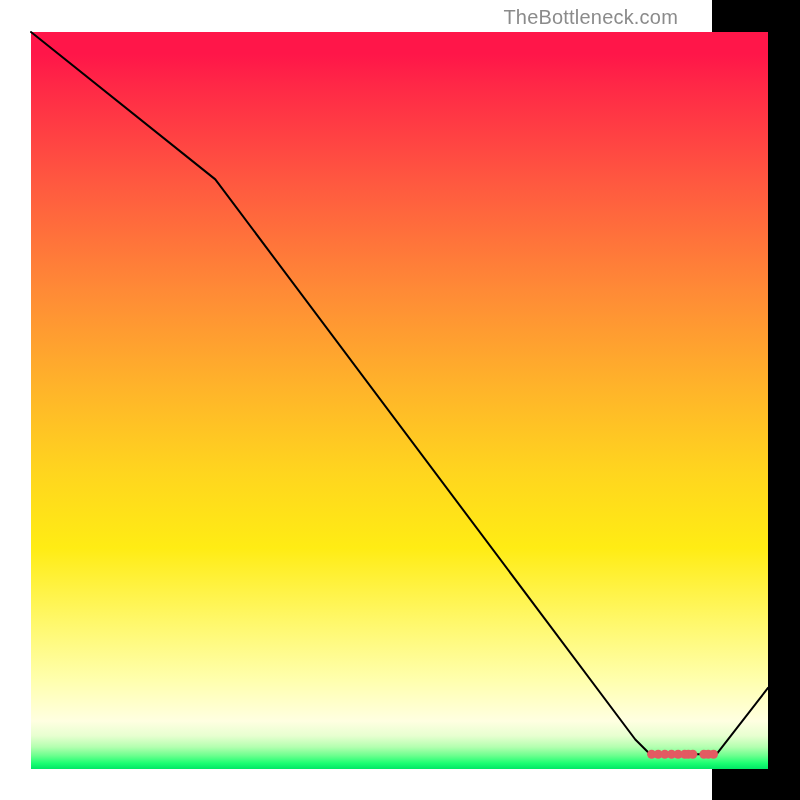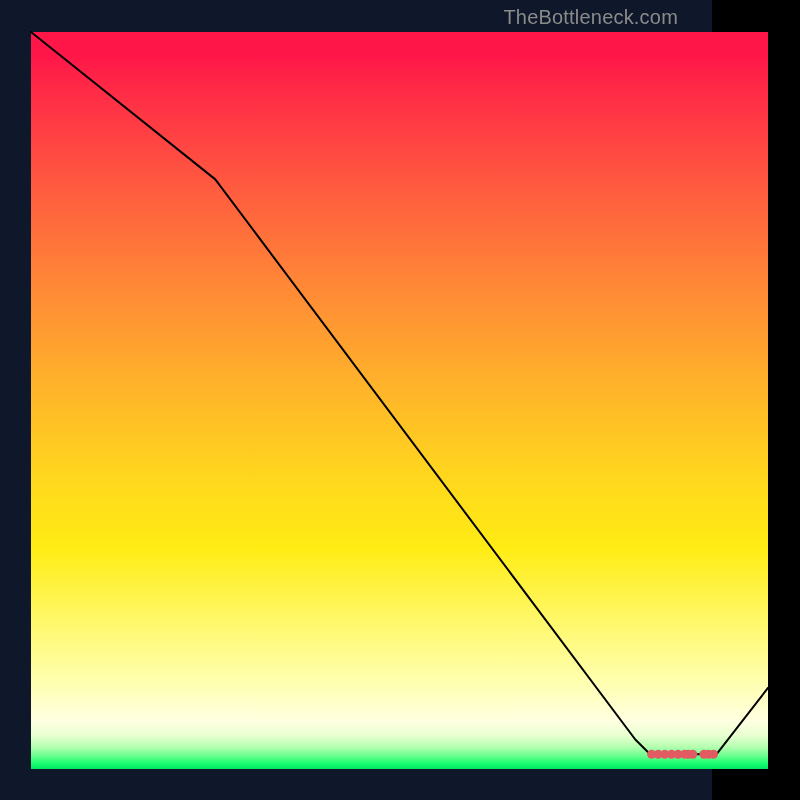--- a/index.html
+++ b/index.html
@@ -8,21 +8,21 @@
     width: 800px;
     height: 800px;
     background: #000;
     overflow: hidden;
     font-family: Arial, Helvetica, sans-serif;
   }
   .frame {
     position: relative;
     width: 712px;
     height: 800px;
-    background: #0f172a;
+    background: #ffffff;
   }
   .plot-area {
     position: absolute;
     left: 31px;
     top: 32px;
     width: 737px;
     height: 737px;
     
     background: linear-gradient(
       to bottom,

